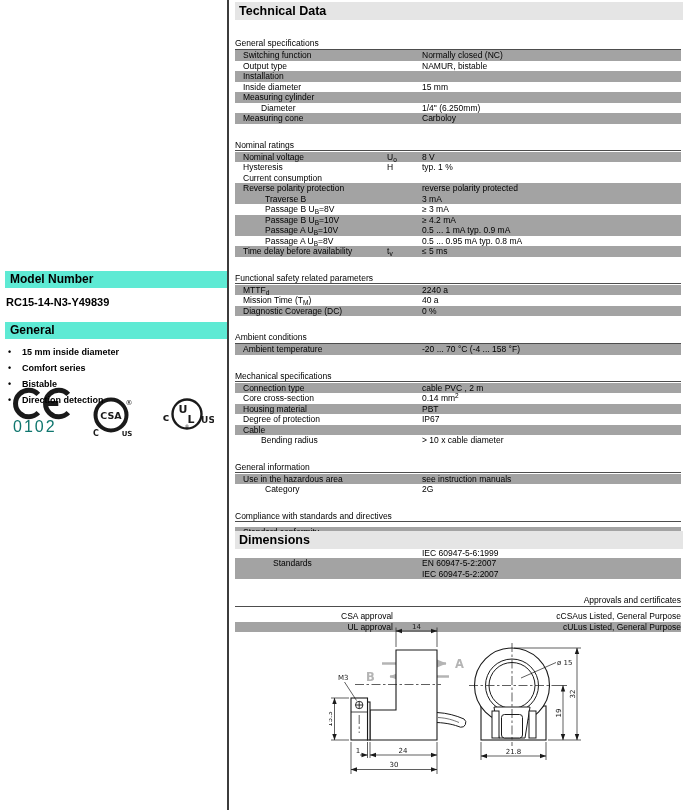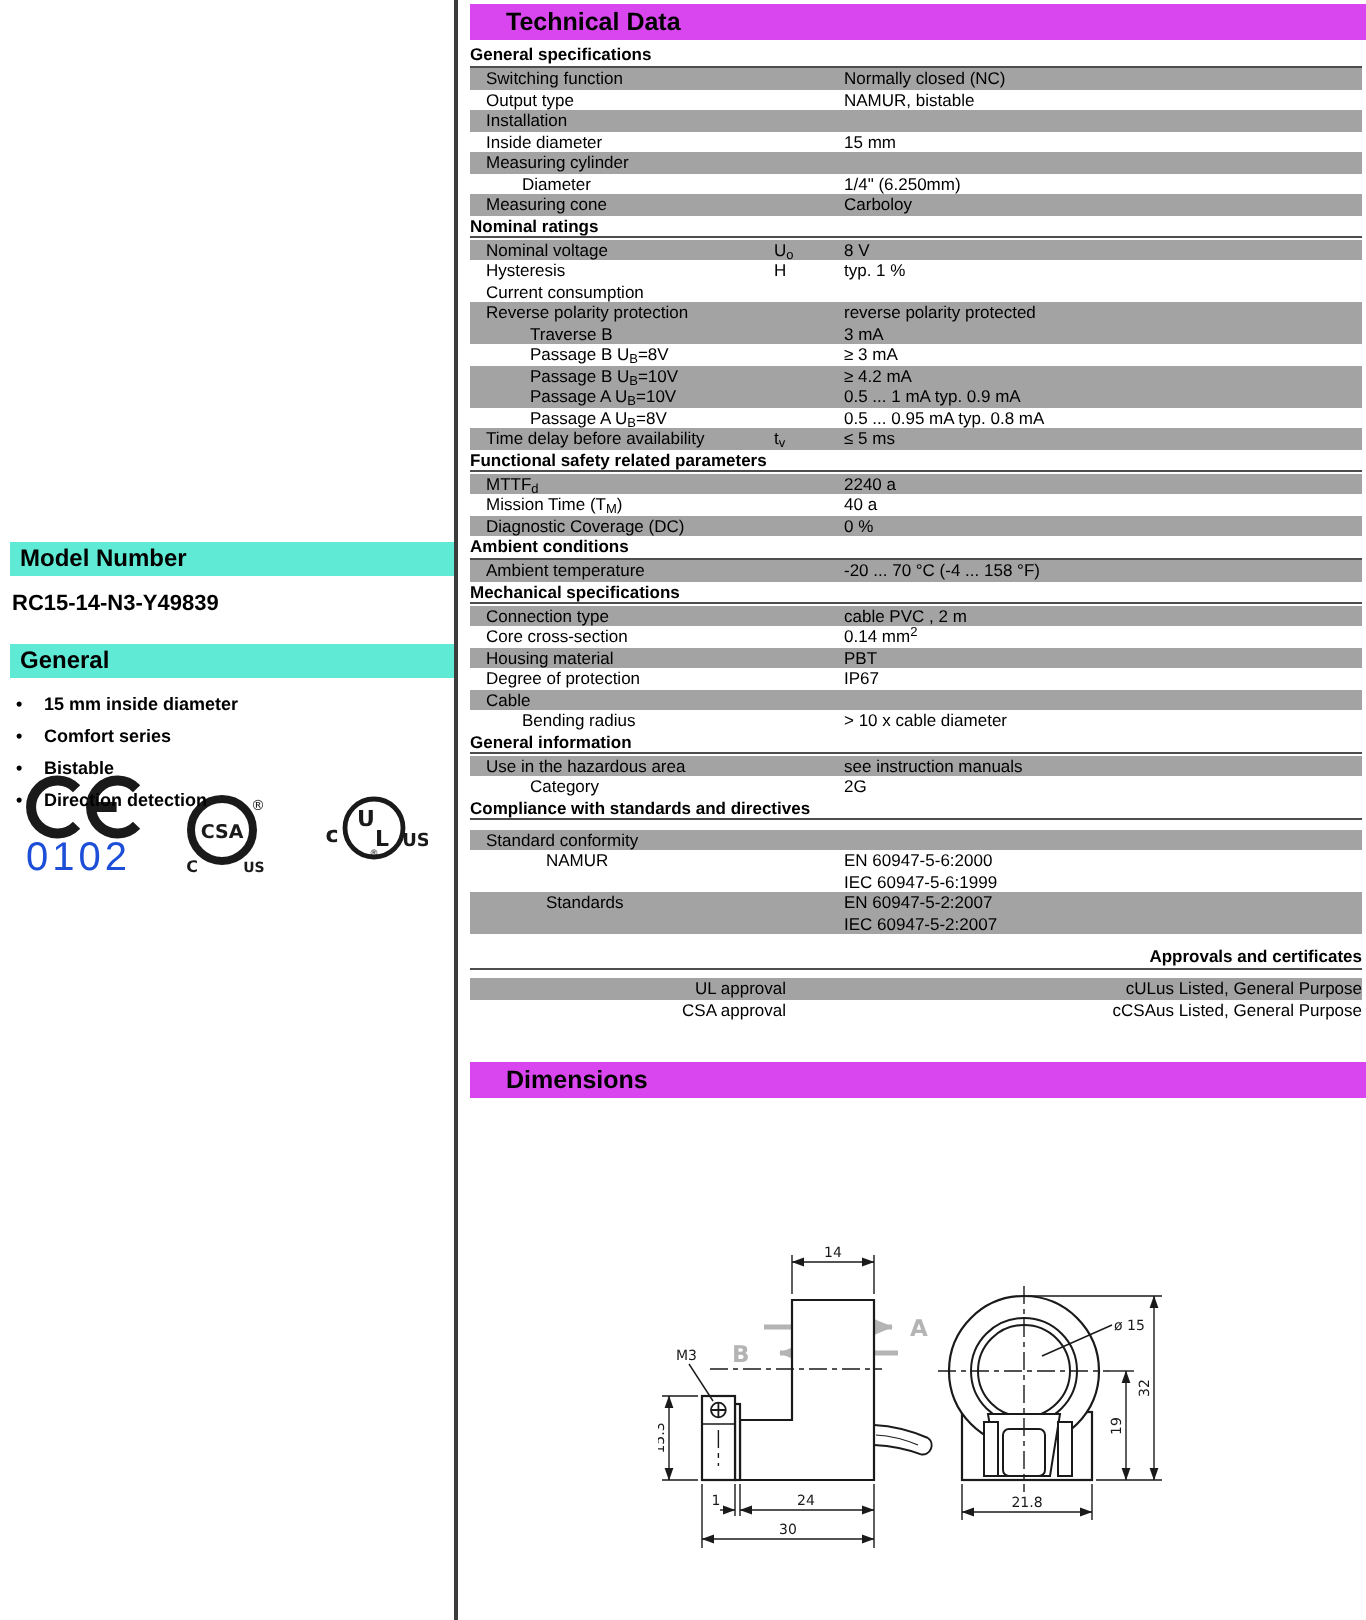--- a/index.html
+++ b/index.html
@@ -4,46 +4,46 @@
 <style>
   html,body{margin:0;padding:0;}
   body{
     width:683px;height:810px;position:relative;background:#ffffff;
     font-family:"Liberation Sans",sans-serif;color:#000;overflow:hidden;
     -webkit-font-smoothing:antialiased;
   }
   
   .sidebar{position:absolute;left:0;top:0;width:227px;height:810px;}
   .logos{position:absolute;left:0;top:192px;width:227px;height:60px;}
-  .ce-num{position:absolute;left:13px;top:226px;font-size:20px;letter-spacing:2px;color:#1d4ed8;}
+  .ce-num{position:absolute;left:13px;top:226px;font-size:16px;letter-spacing:2px;color:#0f766e;}
   .side-bar{
     position:absolute;left:5px;width:222px;height:17px;background:#5eead4;
     font-size:12px;font-weight:bold;line-height:17px;padding-left:5px;box-sizing:border-box;color:#000;
   }
   .model-bar{top:271px;}
   .model-value{position:absolute;left:6px;top:296px;font-size:11px;font-weight:bold;}
   .features-bar{top:322px;}
   .features-list{position:absolute;left:8px;top:344px;font-size:9px;font-weight:bold;}
   .feature-item{line-height:16px;position:relative;padding-left:14px;}
   .feature-item .dot{position:absolute;left:0;top:0;}
   
   .right-col{
     position:absolute;left:227px;top:0;width:456px;height:810px;
     border-left:2px solid #3c3c3c;box-sizing:border-box;
   }
   .main-bar{
-    position:absolute;left:6px;width:448px;height:18px;background:#d946ef;
-    font-size:12.5px;font-weight:bold;line-height:18px;padding-left:18px;box-sizing:border-box;
+    position:absolute;left:6px;width:448px;height:18px;background:#e5e5e5;
+    font-size:12.5px;font-weight:bold;line-height:18px;padding-left:4px;box-sizing:border-box;
   }
   .tech-bar{top:2px;}
   .dims-bar{top:531px;}
   .spec-table{position:absolute;left:6px;top:22px;width:446px;font-size:8.5px;}
   .sec-title{
-    font-weight:bold;line-height:10.5px;height:10.5px;
-    border-bottom:1px solid #4d4d4d;margin-bottom:0.5px;
+    font-weight:normal;line-height:10.5px;height:10.5px;
+    border-bottom:1px solid #4d4d4d;margin-bottom:0.5px;margin-top:16px;
   }
   .section.top-gap{margin-top:6px;text-align:right;}
   .section.title-gap .sec-title{margin-bottom:4.5px;}
   .row{position:relative;min-height:10.5px;}
   .row.odd{background:#a3a3a3;}
   .lab{position:absolute;left:0;top:0;width:150px;line-height:10.5px;white-space:nowrap;}
   .ind1{padding-left:8px;}.ind2{padding-left:30px;}.ind3{padding-left:26px;}.ind4{padding-left:38px;}
   .sym{position:absolute;left:152px;top:0;line-height:10.5px;}
   .val{margin-left:187px;line-height:10.5px;min-height:10.5px;}
   sub{font-size:6.5px;line-height:0;vertical-align:-1.5px;}
@@ -255,27 +255,27 @@
         <div class="row odd">
           <div class="lab ind4">Standards</div>
           <div class="val">
             <div>EN 60947-5-2:2007</div>
             <div>IEC 60947-5-2:2007</div>
           </div>
         </div>
       </div>
       <div class="section top-gap title-gap">
         <div class="sec-title">Approvals and certificates</div>
+        <div class="row">
+          <div class="lab ind1">CSA approval</div>
+          <div class="val">cCSAus Listed, General Purpose</div>
+        </div>
         <div class="row odd">
           <div class="lab ind1">UL approval</div>
           <div class="val">cULus Listed, General Purpose</div>
-        </div>
-        <div class="row">
-          <div class="lab ind1">CSA approval</div>
-          <div class="val">cCSAus Listed, General Purpose</div>
         </div>
       </div>
     </div>
 
   <div class="main-bar dims-bar">Dimensions</div>
 
   <svg class="drawing" width="345" height="192" viewBox="0 0 345 192">
     <defs>
       <marker id="ar" markerUnits="userSpaceOnUse" markerWidth="7" markerHeight="6" viewBox="0 0 7 6" refX="6.4" refY="3" orient="auto-start-reverse">
         <path d="M0.4,0.8 L6.6,3 L0.4,5.2 Z" fill="#1a1a1a"></path>

